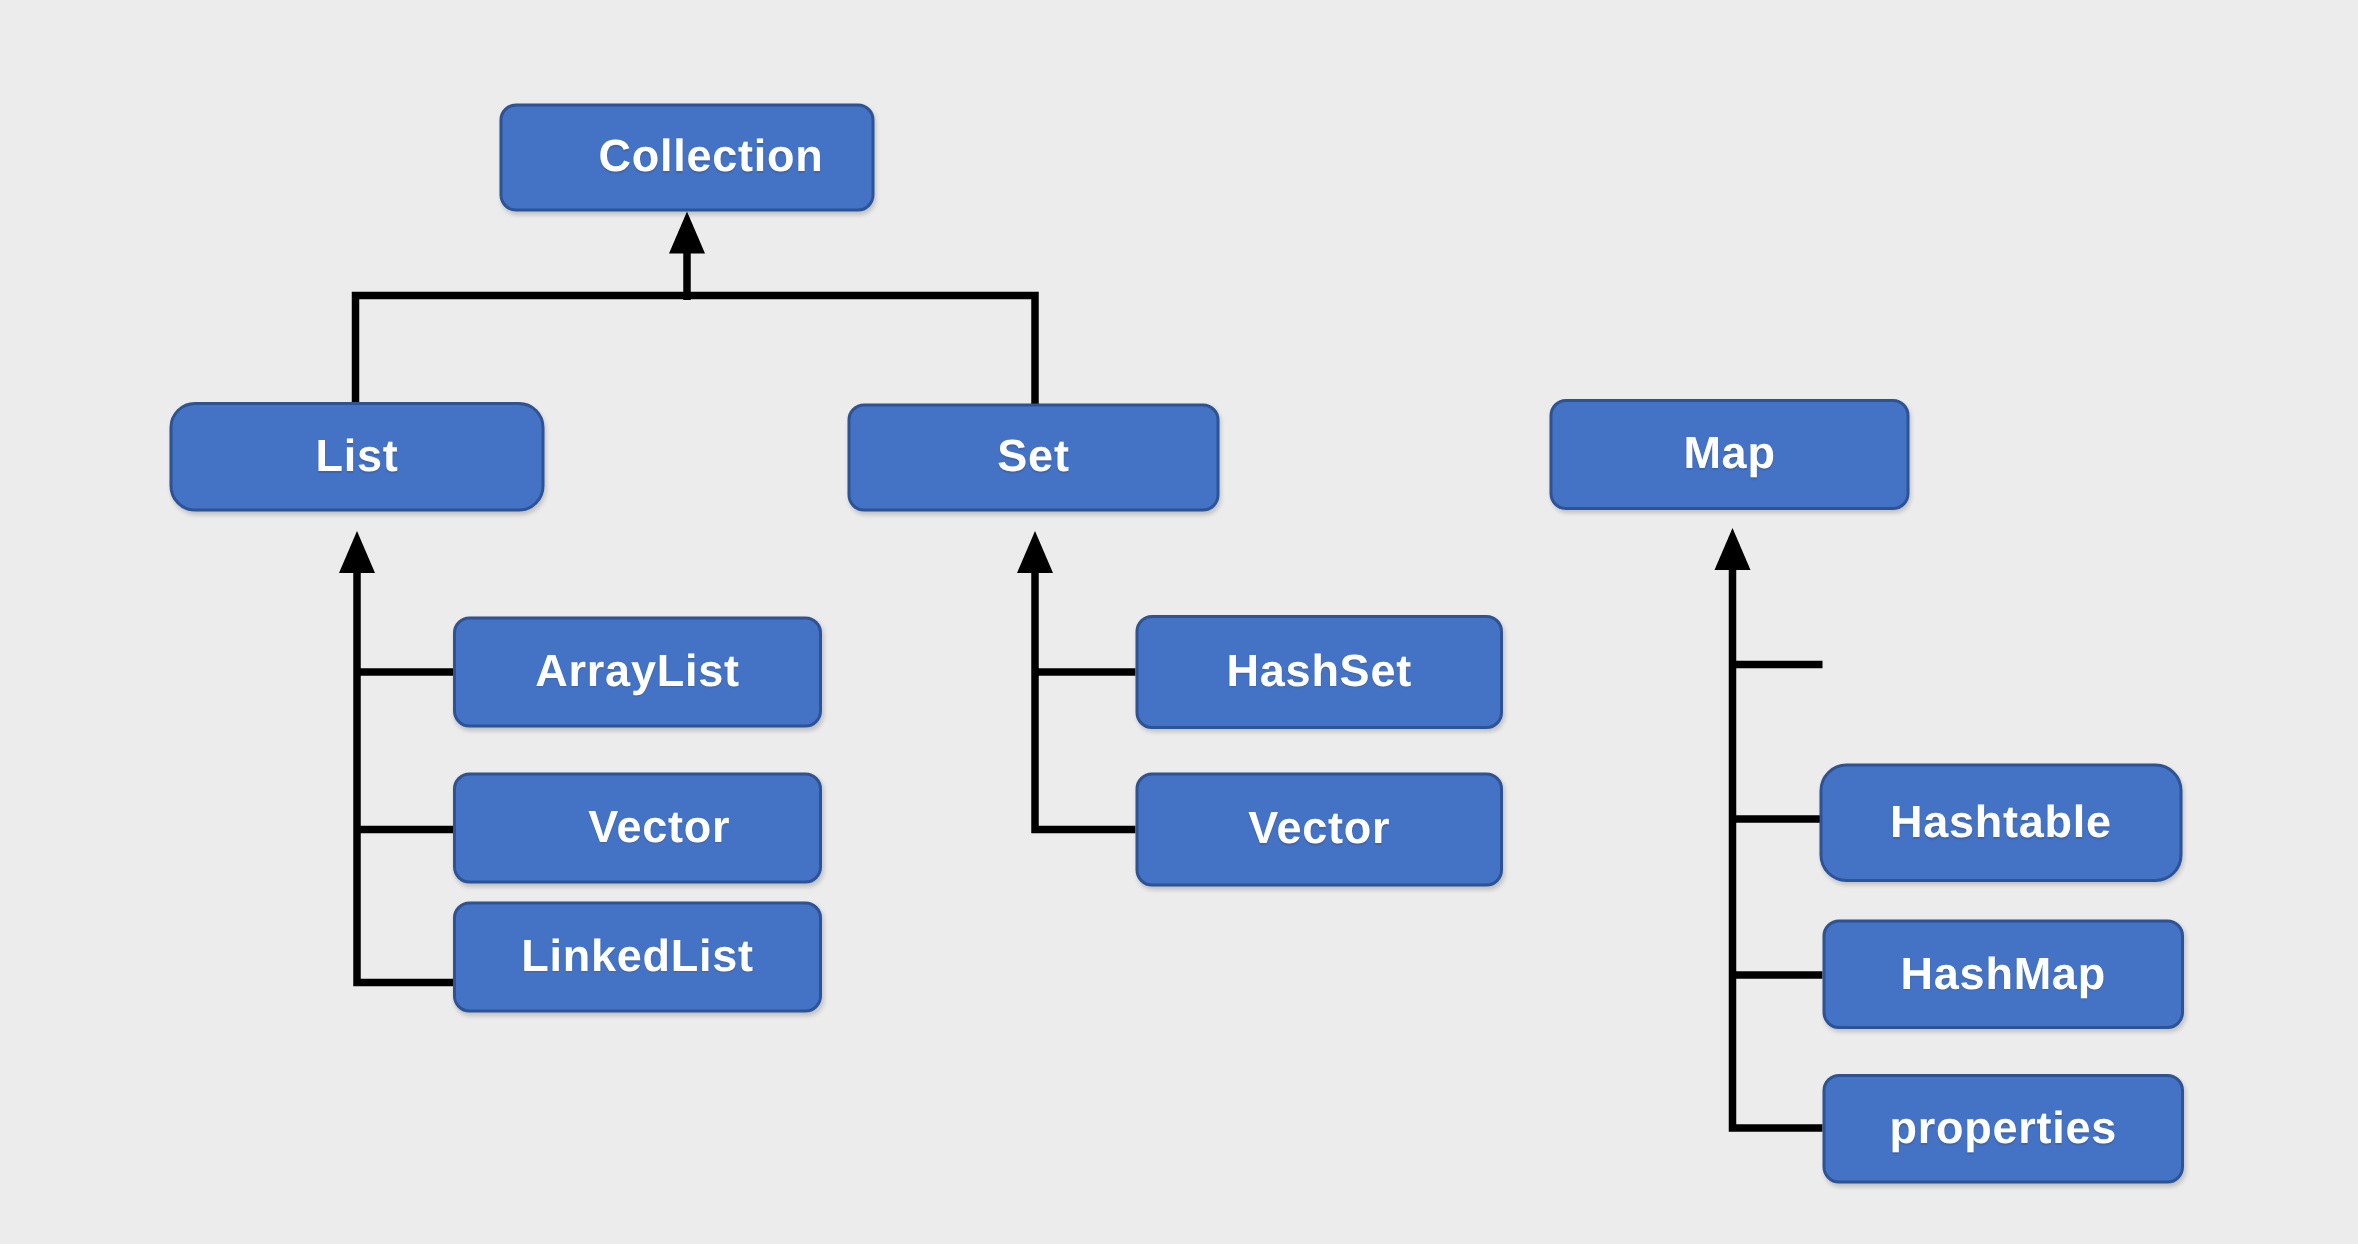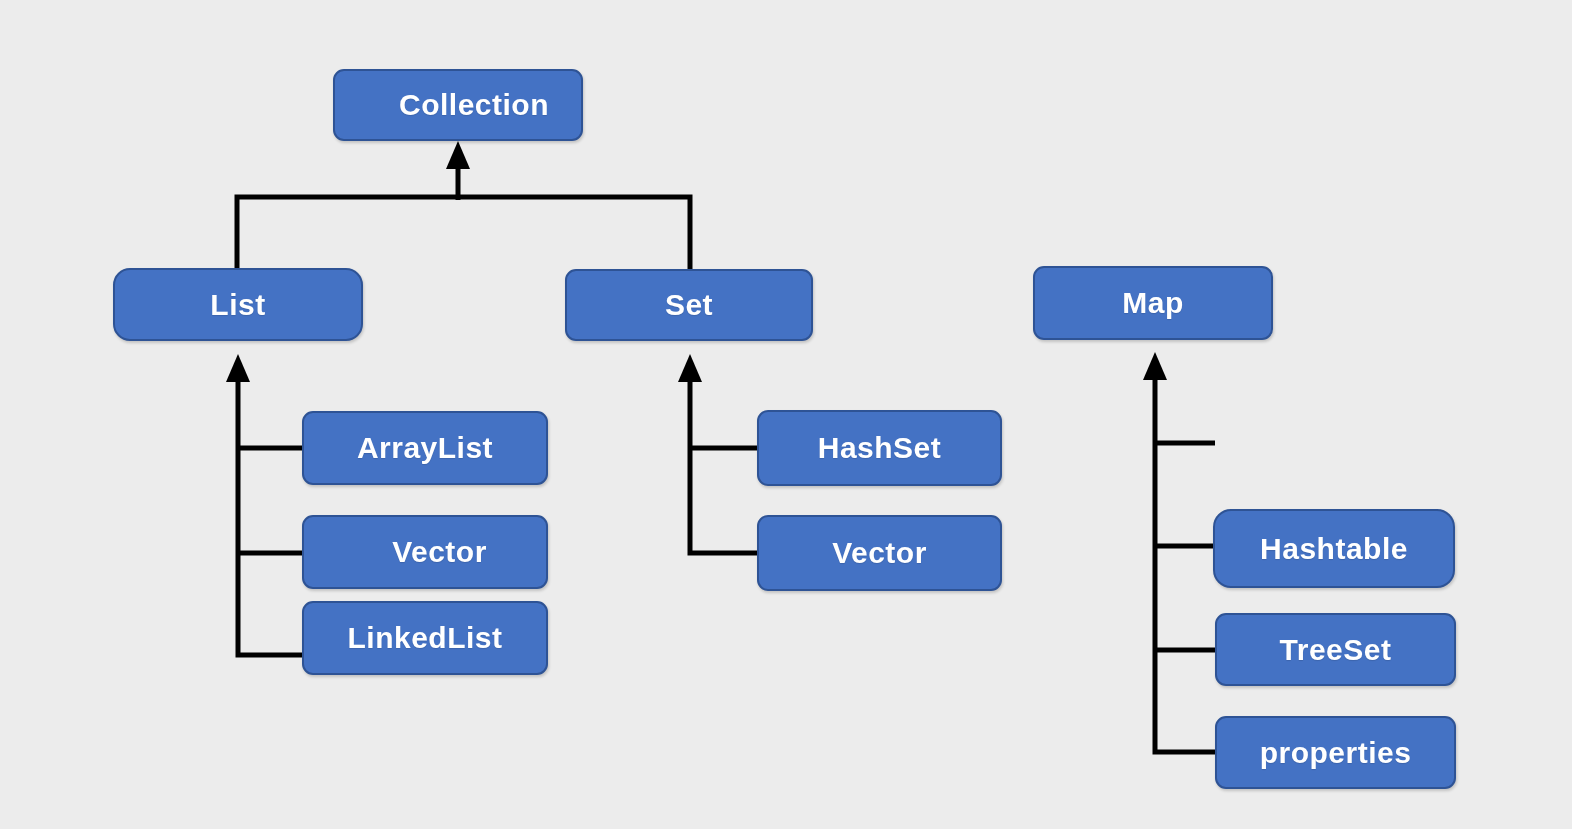--- a/index.html
+++ b/index.html
@@ -82,17 +82,17 @@
 
   <div class="node" style="left:302px; top:601px; width:246px; height:74px;">LinkedList</div>
 
   <div class="node" style="left:757px; top:410px; width:245px; height:76px;">HashSet</div>
 
   <div class="node" style="left:757px; top:515px; width:245px; height:76px;">Vector</div>
 
 
   <div class="node" style="left:1213px; top:509px; width:242px; height:79px;border-radius:18px;">Hashtable</div>
 
-  <div class="node" style="left:1215px; top:613px; width:241px; height:73px;">TreeSet</div>
+  <div class="node" style="left:1215px; top:613px; width:241px; height:73px;">HashMap</div>
 
   <div class="node" style="left:1215px; top:716px; width:241px; height:73px;text-align:center;">properties</div>
 
 </div>
 
 </body></html>

